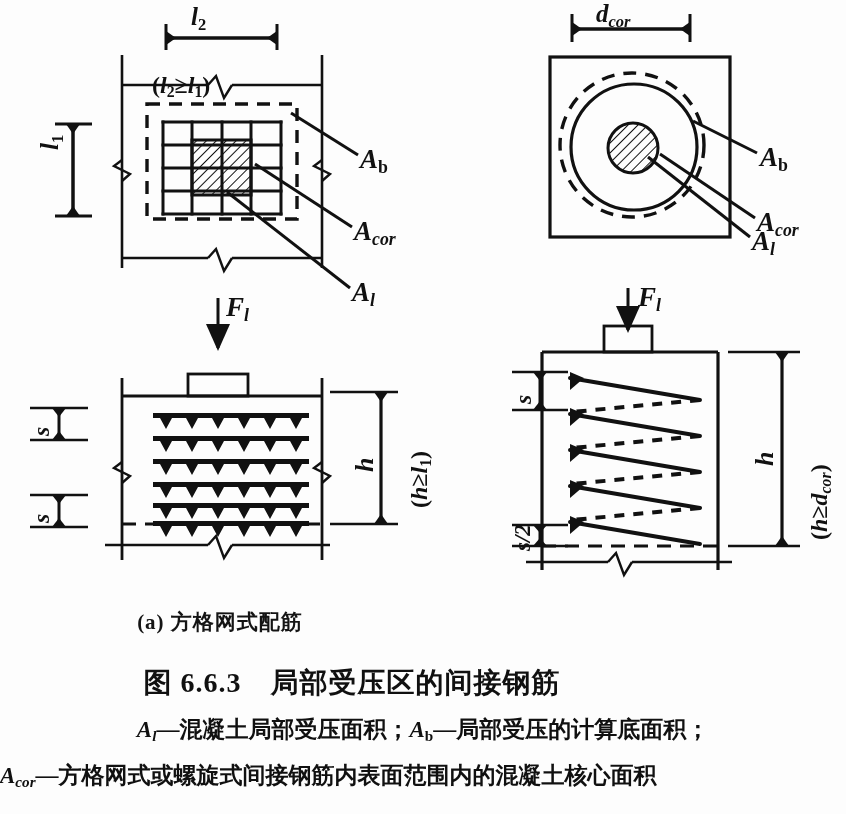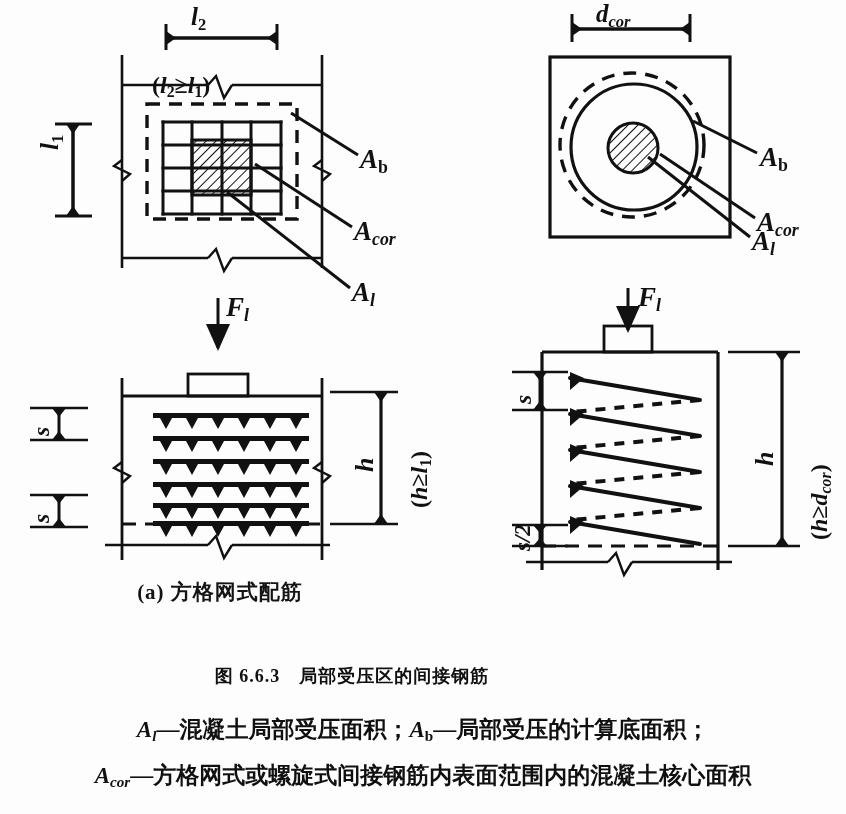--- a/index.html
+++ b/index.html
@@ -12,37 +12,38 @@
   }
   #stage{position:relative;width:846px;height:814px;}
   svg#fig{position:absolute;left:0;top:0;width:846px;height:814px;}
 
   .cap{
     position:absolute;
     text-align:center;
     font-weight:bold;
     color:#141414;
     white-space:nowrap;
+    margin-top:30px;
   }
   #cap-a{left:60px;top:578px;width:320px;font-size:21px;letter-spacing:1px;}
   #cap-b{left:470px;top:578px;width:320px;font-size:21px;letter-spacing:1px;}
 
   #fig-title{
     position:absolute;left:0;top:664px;width:704px;
-    text-align:center;font-size:18px;font-weight:bold;letter-spacing:1px;
+    text-align:center;font-size:28px;font-weight:bold;letter-spacing:1px;
     color:#101010;white-space:nowrap;
   }
   #legend1{
     position:absolute;left:0;top:714px;width:846px;
     text-align:center;font-size:23px;font-weight:bold;letter-spacing:0px;
     color:#101010;white-space:nowrap;
   }
   #legend2{
     position:absolute;left:0;top:760px;width:846px;
-    text-align:center;font-size:23px;font-weight:bold;letter-spacing:0px;
+    font-size:23px;font-weight:bold;letter-spacing:0px;
     color:#101010;white-space:nowrap;
   }
   .mi{font-style:italic;font-family:"Liberation Serif",serif;}
   .sub{font-size:0.66em;vertical-align:-0.28em;font-style:italic;}
   .subn{font-size:0.66em;vertical-align:-0.28em;font-style:normal;}
 </style>
 </head>
 <body>
 
 <div id="stage">

